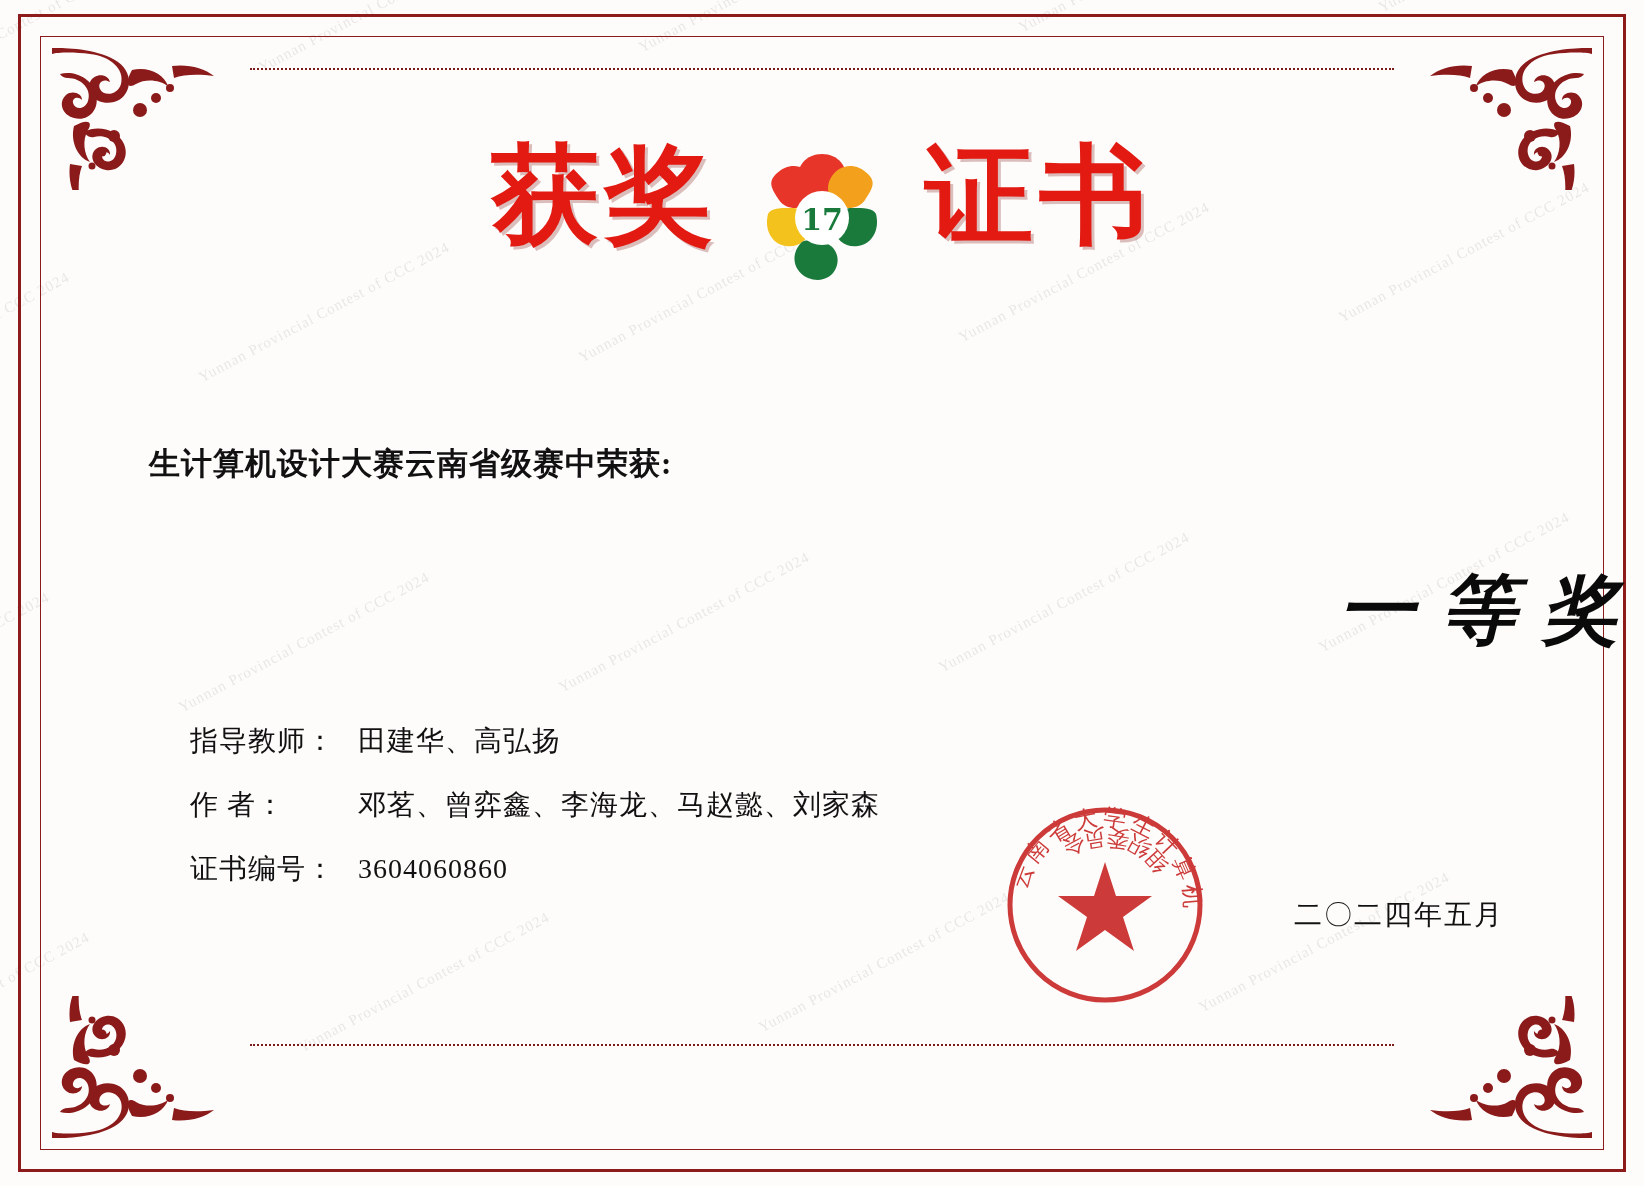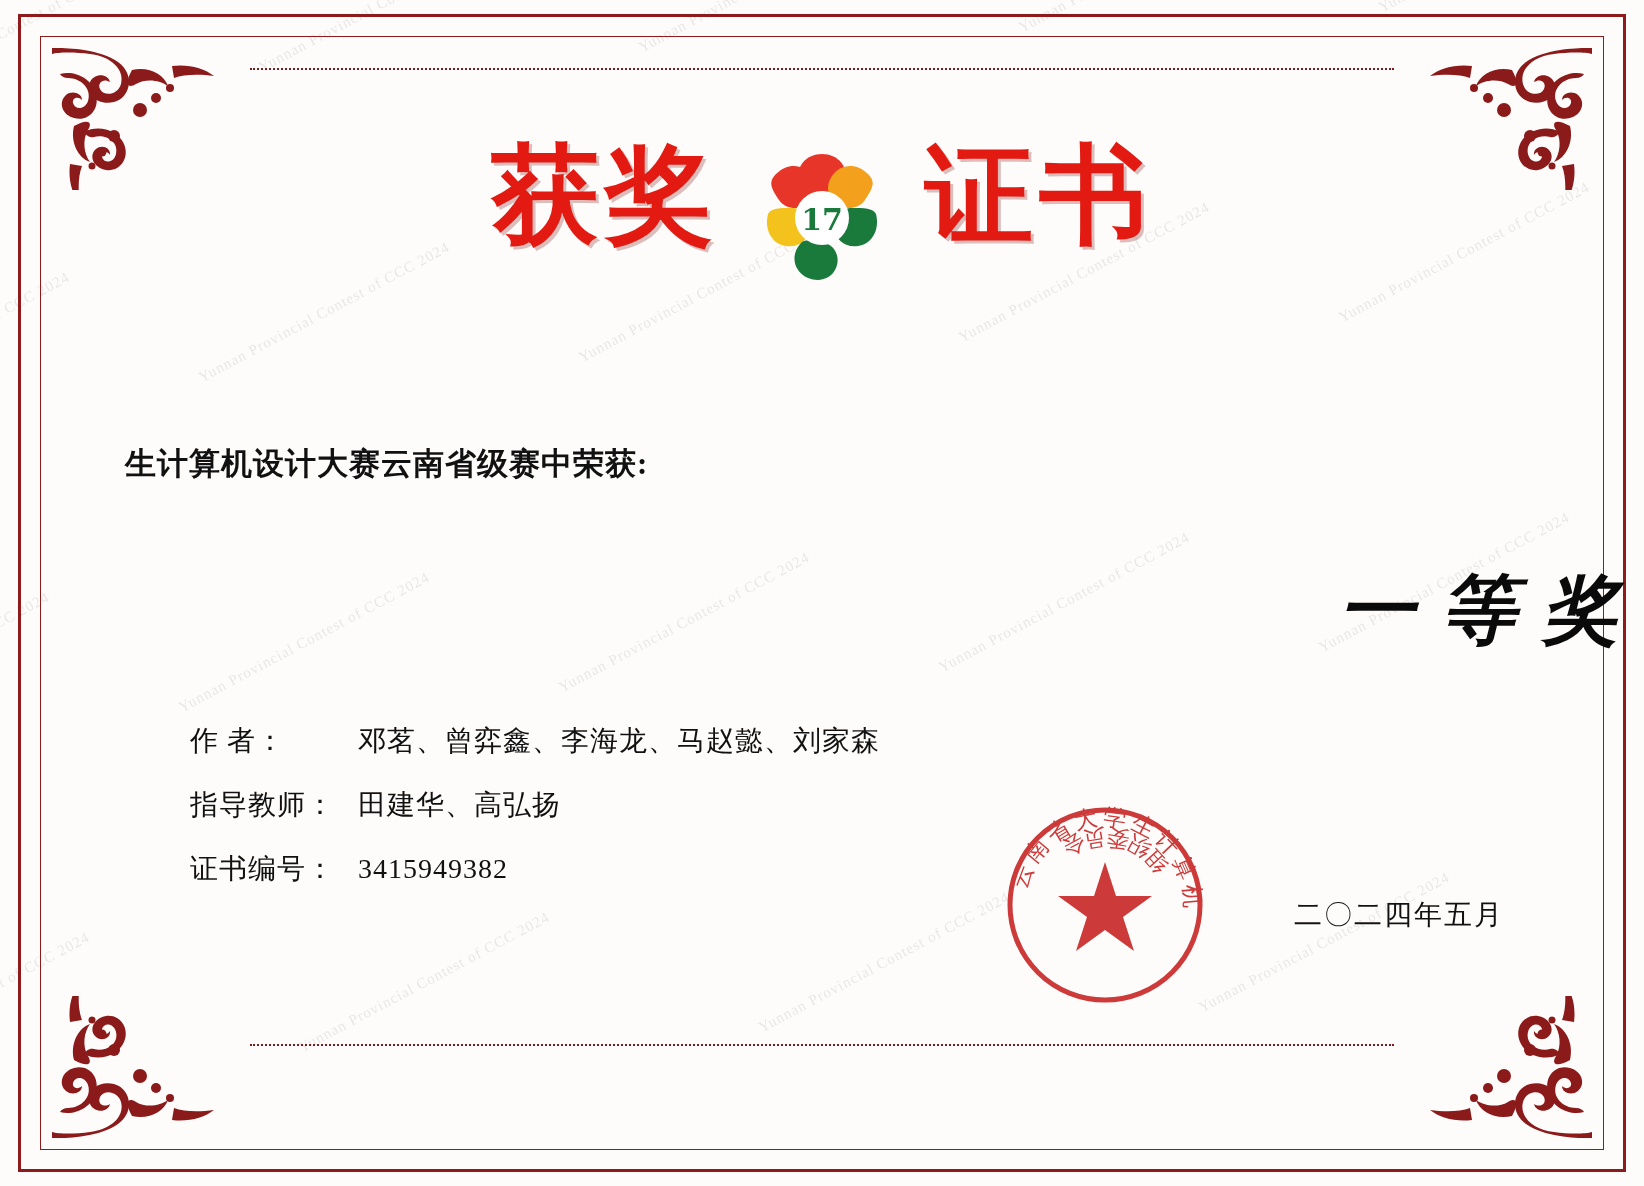--- a/index.html
+++ b/index.html
@@ -126,21 +126,21 @@
   }
   .body-line {
     font-family: "Liberation Serif", "DejaVu Serif", serif;
     font-size: 31px;
     font-weight: bold;
     color: #111;
     line-height: 1.05;
     letter-spacing: 1px;
     white-space: nowrap;
   }
-  .body-line.second { margin-top: 58px; }
+  .body-line.second { margin-top: 58px; margin-left: 24px; }
 
   .award {
     position: absolute;
     top: 560px;
     left: 0;
     right: 0;
     text-align: right;
     font-family: "DejaVu Serif", "Liberation Serif", serif;
     font-size: 76px;
     font-weight: bold;
@@ -334,27 +334,27 @@
   </div>
 
   <div class="body-block">
     <div class="body-line second">生计算机设计大赛云南省级赛中荣获:</div>
   </div>
 
   <div class="award">一等奖</div>
 
   <div class="meta">
     <div class="meta-line">
+      <span class="meta-label">指导教师：</span><span class="meta-value">田建华、高弘扬</span>
+    </div>
+    <div class="meta-line">
       <span class="meta-label">作    者：</span><span class="meta-value">邓茗、曾弈鑫、李海龙、马赵懿、刘家森</span>
     </div>
     <div class="meta-line">
-      <span class="meta-label">指导教师：</span><span class="meta-value">田建华、高弘扬</span>
-    </div>
-    <div class="meta-line">
-      <span class="meta-label">证书编号：</span><span class="meta-value">3415949382</span>
+      <span class="meta-label">证书编号：</span><span class="meta-value">3604060860</span>
     </div>
   </div>
 
   <div class="signature">
     <div class="sig-date">二〇二四年五月</div>
   </div>
 
   <div class="seal">
     <svg viewBox="0 0 210 210" xmlns="http://www.w3.org/2000/svg">
       <defs>

